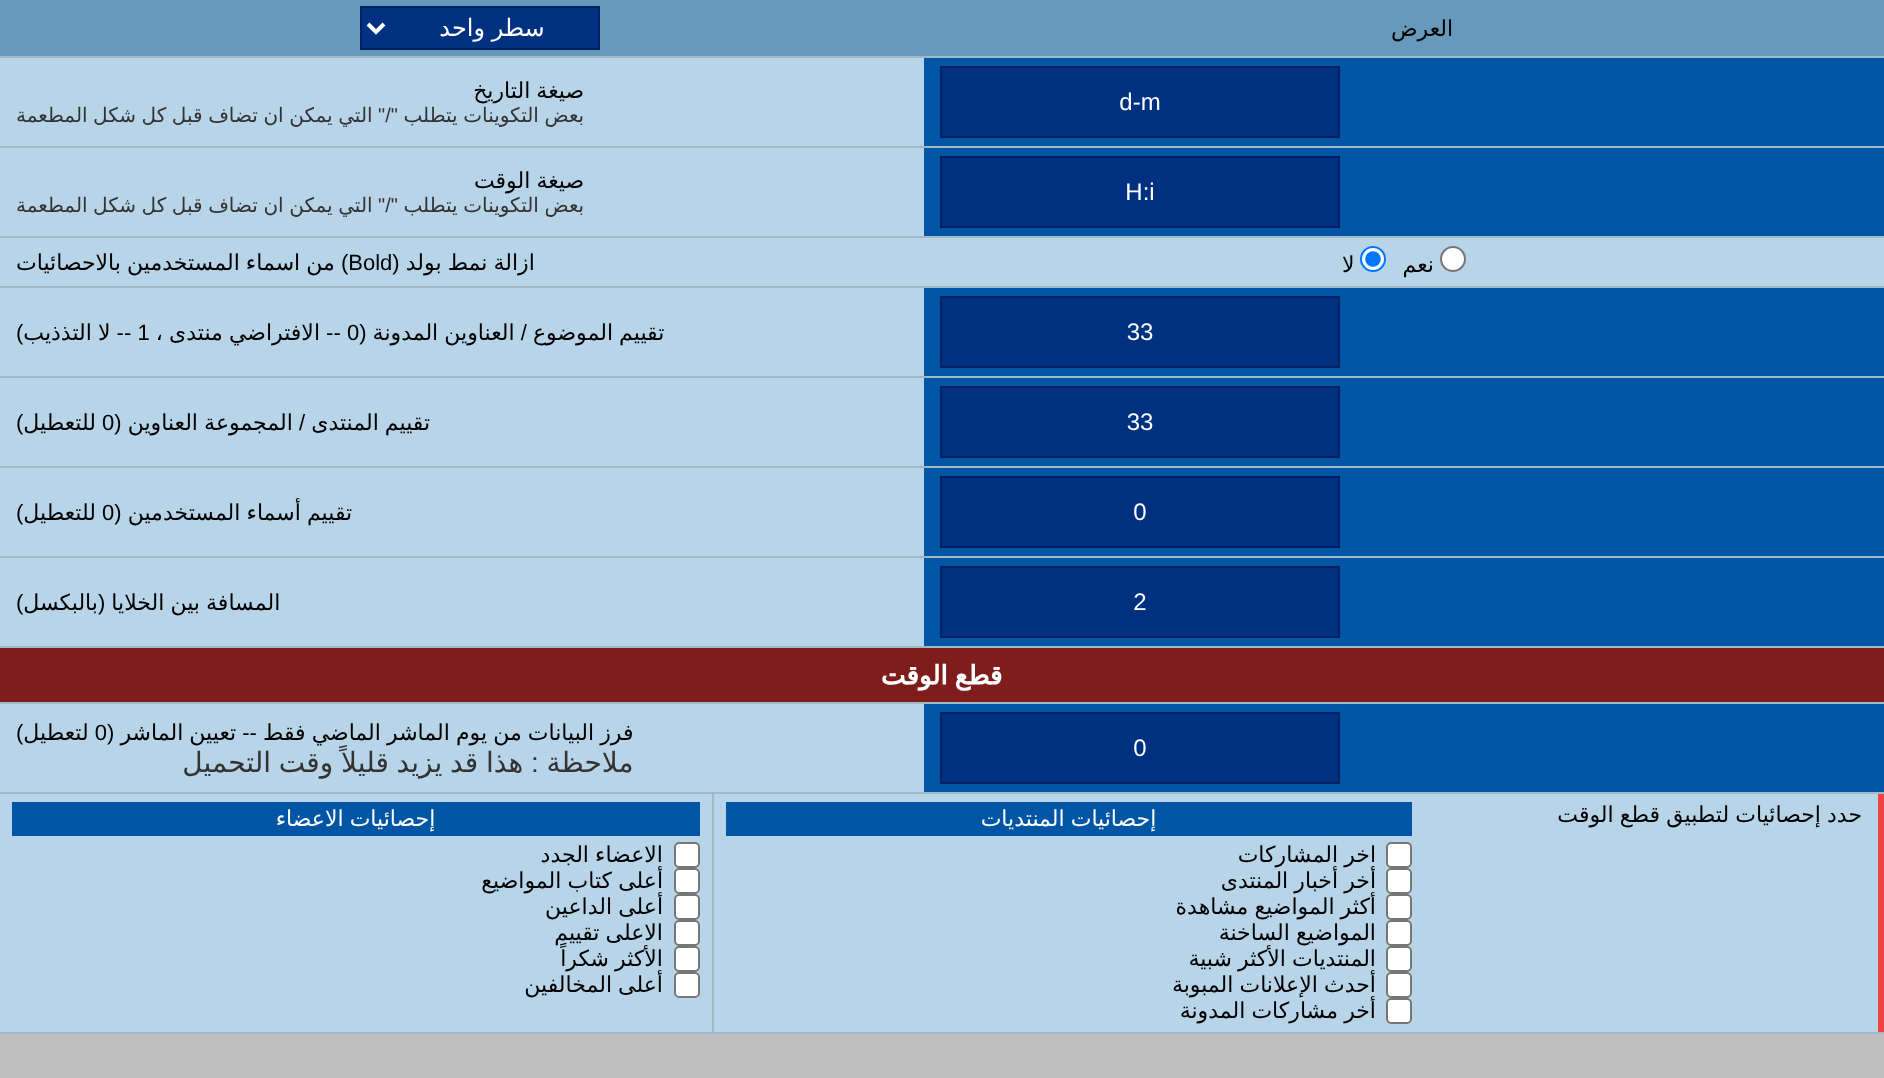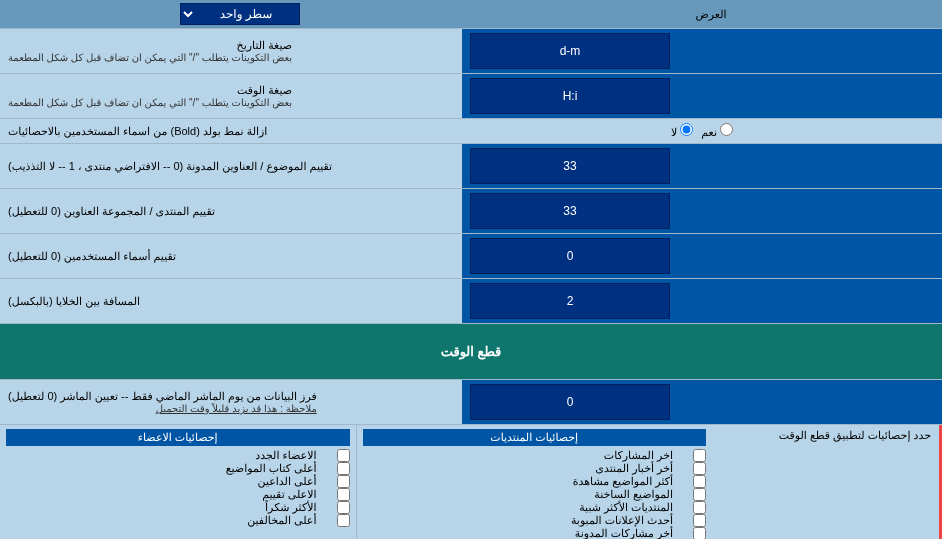--- a/index.html
+++ b/index.html
@@ -60,45 +60,45 @@
       color: #fff;
       border: 1px solid #002060;
       padding: 2px 4px;
       font-size: 12px;
       text-align: center;
       width: 120px;
       height: 22px;
     }
 
     .section-header {
-      background: #0f766e;
+      background: #7f1d1d;
       color: #fff;
       text-align: center;
-      padding: 20px 8px;
+      padding: 6px 8px;
       font-weight: bold;
       font-size: 13px;
       border-bottom: 1px solid #a0b8c8;
     }
 
     .radio-group {
       display: flex;
       align-items: center;
       gap: 8px;
       direction: rtl;
     }
 
     .radio-group label {
       color: #000;
       font-size: 11px;
     }
 
     .checkbox-item {
       display: flex;
       align-items: center;
-      gap: 20px;
+      gap: 5px;
       direction: rtl;
       font-size: 11px;
     }
 
     .checkbox-item input[type="checkbox"] {
       width: 13px;
       height: 13px;
     }
 
     .bottom-section {
@@ -247,21 +247,21 @@
 
   <div class="section-header">قطع الوقت</div>
 
   <div class="row">
     <div class="row-left">
       <input class="input-field" type="text" value="0" style="">
     </div>
     <div class="row-right">
       <div>
         <div>فرز البيانات من يوم الماشر الماضي فقط -- تعيين الماشر (0 لتعطيل)</div>
-        <div style="font-size:10px; color:#333;text-decoration:underline;">ملاحظة : هذا قد يزيد قليلاً وقت التحميل</div>
+        <div style="font-size:14px; color:#333;">ملاحظة : هذا قد يزيد قليلاً وقت التحميل</div>
       </div>
     </div>
   </div>
 
   <div class="bottom-section">
 
     <div class="bottom-right-label">حدد إحصائيات لتطبيق قطع الوقت</div>
 
     <div class="bottom-checkboxes">
 

